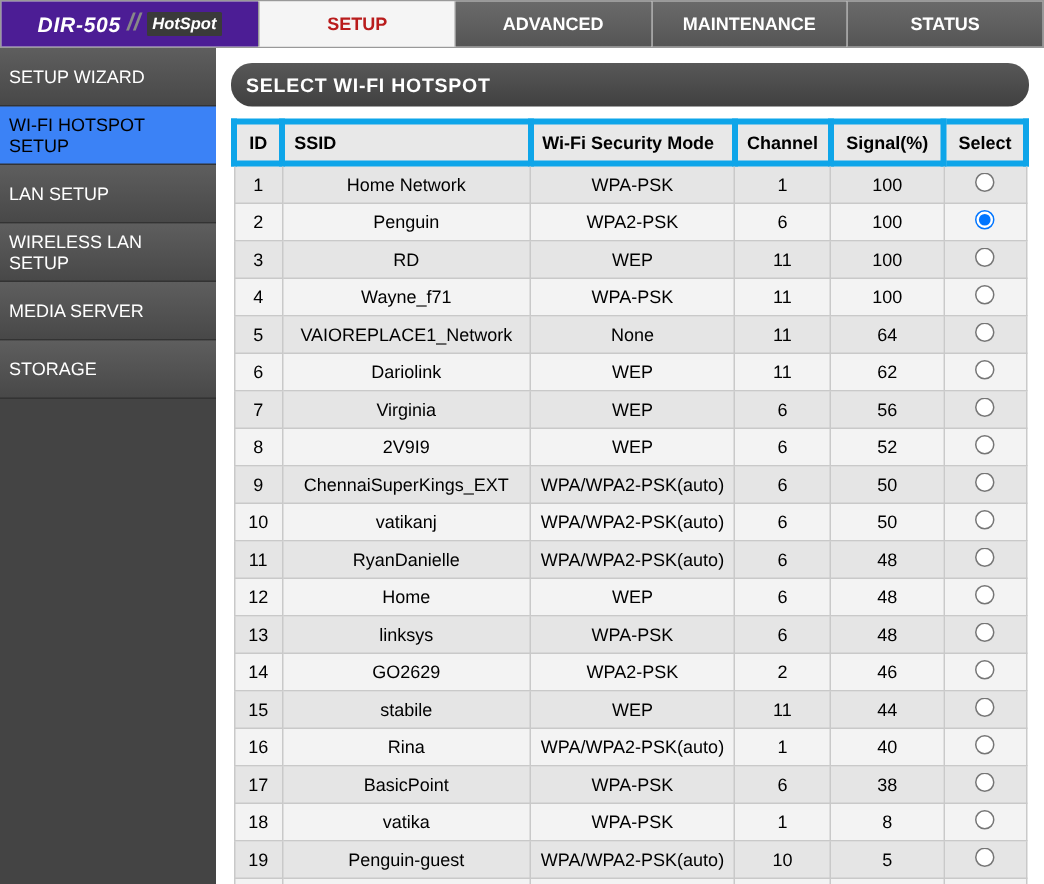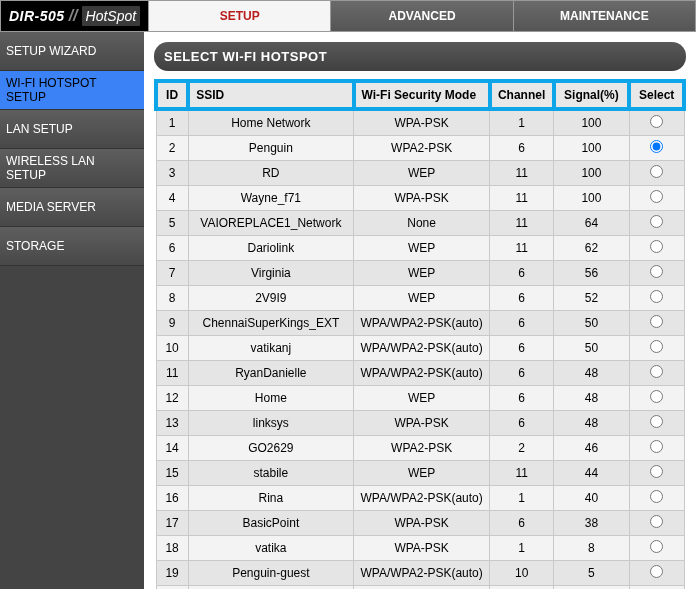--- a/index.html
+++ b/index.html
@@ -1,23 +1,23 @@
 <!DOCTYPE html>
 <html><head>
 <meta charset="utf-8">
 <style>
   * { box-sizing: border-box; margin: 0; padding: 0; }
   body { font-family: Arial, Helvetica, sans-serif; font-size: 12px; color: #000; background: #fff; width: 696px; }
   
   
   .topbar { display: flex; height: 32px; border: 1px solid #999; }
-  .brand { display: flex; align-items: center; background: #000000; color: #fff; padding: 0 8px; }
+  .brand { display: flex; align-items: center; background: #4c1d95; color: #fff; padding: 0 24px; }
   .brand-model { font-size: 14px; font-weight: bold; font-style: italic; letter-spacing: 0.5px; }
   .brand-sep { color: #888; margin: 0 4px; font-style: italic; font-size: 16px; font-weight: bold; }
-  .brand-mode { font-size: 14px; font-weight: normal; font-style: italic; background: #3a3a3a; padding: 2px 4px; border-radius: 1px; }
+  .brand-mode { font-size: 11px; font-weight: bold; font-style: italic; background: #3a3a3a; padding: 2px 4px; border-radius: 1px; }
   .topnav { display: flex; flex: 1; }
   .topnav-item { flex: 1; display: flex; align-items: center; justify-content: center; font-size: 12px; font-weight: bold; border-left: 1px solid #999; cursor: pointer; }
   .topnav-item.active { background: #f5f5f5; color: #b91c1c; }
   .topnav-item.inactive { background: linear-gradient(#6a6a6a,#555); color: #fff; }
   
   
   .main { display: flex; }
   
   
   .sidebar { width: 144px; background: #444; }
@@ -50,20 +50,21 @@
 <div class="topbar">
   <div class="brand">
     <span class="brand-model">DIR-505</span>
     <span class="brand-sep">//</span>
     <span class="brand-mode">HotSpot</span>
   </div>
   <div class="topnav" id="topnav">
       <div class="topnav-item active">SETUP</div>
       <div class="topnav-item inactive">ADVANCED</div>
       <div class="topnav-item inactive">MAINTENANCE</div>
+      <div class="topnav-item inactive">STATUS</div>
     </div>
 </div>
 
 <div class="main">
   <div class="sidebar" id="sidebar">
       <div class="sidebar-item">SETUP WIZARD</div>
       <div class="sidebar-item active">WI-FI HOTSPOT SETUP</div>
       <div class="sidebar-item">LAN SETUP</div>
       <div class="sidebar-item">WIRELESS LAN SETUP</div>
       <div class="sidebar-item">MEDIA SERVER</div>

